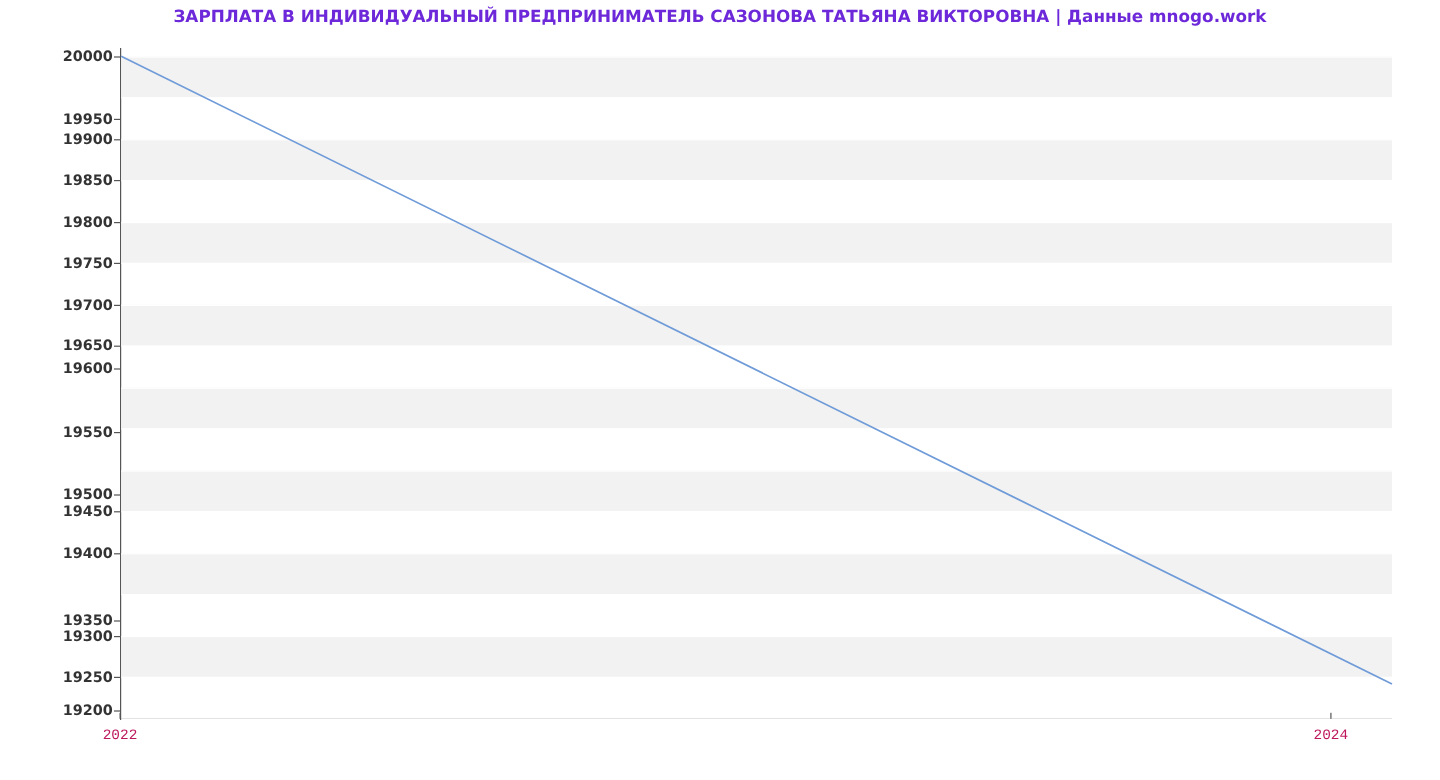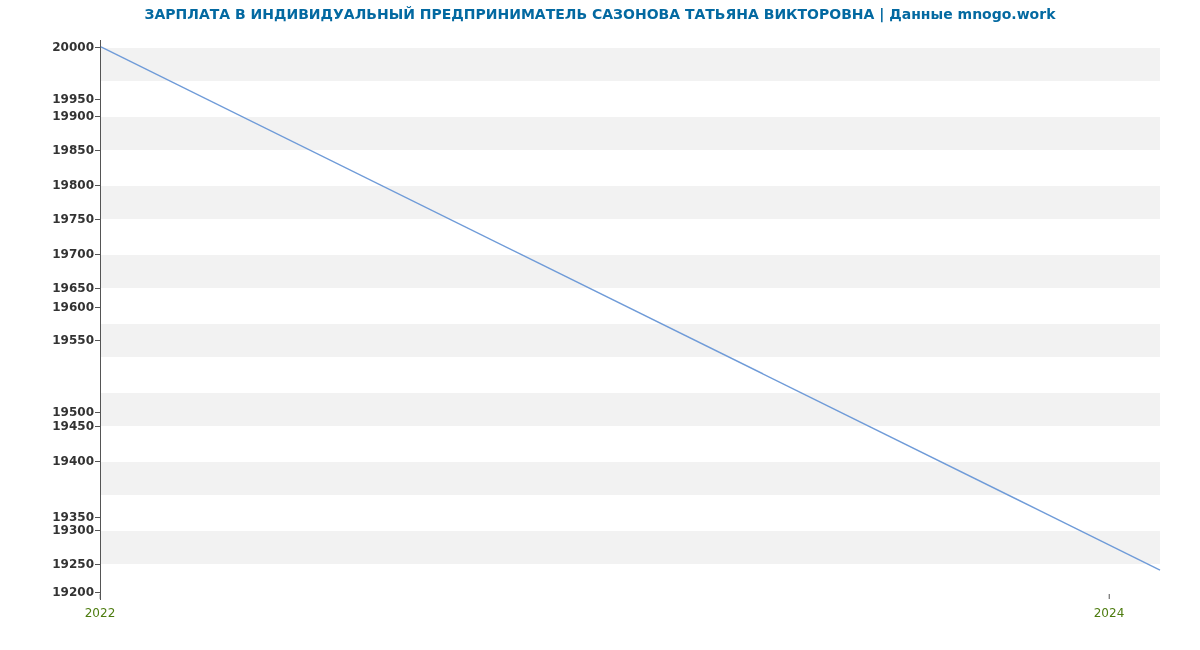--- a/index.html
+++ b/index.html
@@ -17,21 +17,21 @@
     height: 650px;
   }
   .title {
     position: absolute;
     top: 6px;
     left: 0;
     width: 1200px;
     text-align: center;
     font-size: 14px;
     font-weight: 600;
-    color: #0369a1;
+    color: #6d28d9;
   }
   .plot {
     position: absolute;
     left: 100px;
     top: 40px;
     width: 1060px;   
     height: 560px;   
     border-left: 1px solid #555;
     border-bottom: 1px solid #555;
     box-sizing: border-box;
@@ -64,23 +64,24 @@
     right: -6px;
     top: 50%;
     width: 5px;
     height: 1px;
     background: #555;
   }
   .xtick {
     position: absolute;
     bottom: 30px;
     font-size: 12px;
-    color: #4d7c0f;
+    color: #be185d;
     transform: translateX(-50%);
     text-align: center;
+    font-family: Liberation Mono, monospace;
   }
   .xtick .mark {
     position: absolute;
     left: 50%;
     top: -12px;
     width: 1px;
     height: 5px;
     background: #555;
   }
   svg.line-layer {
@@ -133,21 +134,21 @@
         <polyline points="0,6.90123456790127 1059,530.0148148148148" class="series-line" style="stroke: rgb(111, 155, 216);"></polyline>
       </svg>
   </div>
 <div class="ytick" style="top: 592px;">19200<span class="mark"></span></div>
     <div class="ytick" style="top: 564.494px;">19250<span class="mark"></span></div>
     <div class="ytick" style="top: 529.988px;">19300<span class="mark"></span></div>
     <div class="ytick" style="top: 517px;">19350<span class="mark"></span></div>
     <div class="ytick" style="top: 460.975px;">19400<span class="mark"></span></div>
     <div class="ytick" style="top: 426.469px;">19450<span class="mark"></span></div>
     <div class="ytick" style="top: 412px;">19500<span class="mark"></span></div>
-    <div class="ytick" style="top: 340px;">19550<span class="mark"></span></div>
+    <div class="ytick" style="top: 360px;">19550<span class="mark"></span></div>
     <div class="ytick" style="top: 307px;">19600<span class="mark"></span></div>
     <div class="ytick" style="top: 288.444px; text-align: right;">19650<span class="mark"></span></div>
     <div class="ytick" style="top: 253.938px;">19700<span class="mark"></span></div>
     <div class="ytick" style="top: 219.432px;">19750<span class="mark"></span></div>
     <div class="ytick" style="top: 184.926px;">19800<span class="mark"></span></div>
     <div class="ytick" style="top: 150.42px;">19850<span class="mark"></span></div>
     <div class="ytick" style="top: 115.914px;">19900<span class="mark"></span></div>
     <div class="ytick" style="top: 99px;">19950<span class="mark"></span></div>
     <div class="ytick" style="top: 46.9012px;">20000<span class="mark"></span></div>
     <div class="xtick" style="left: 100px;">2022<span class="mark"></span></div>

